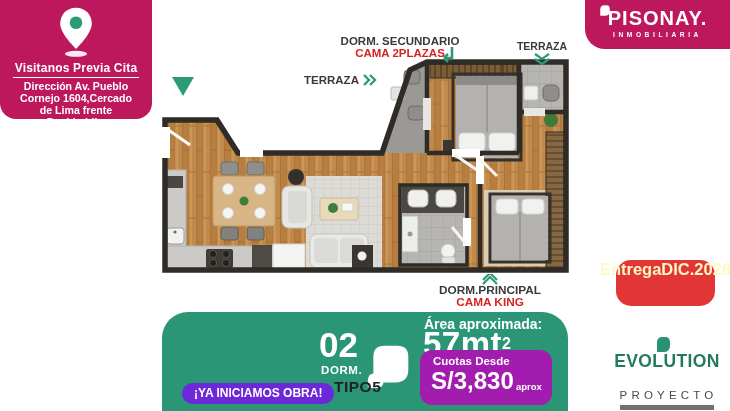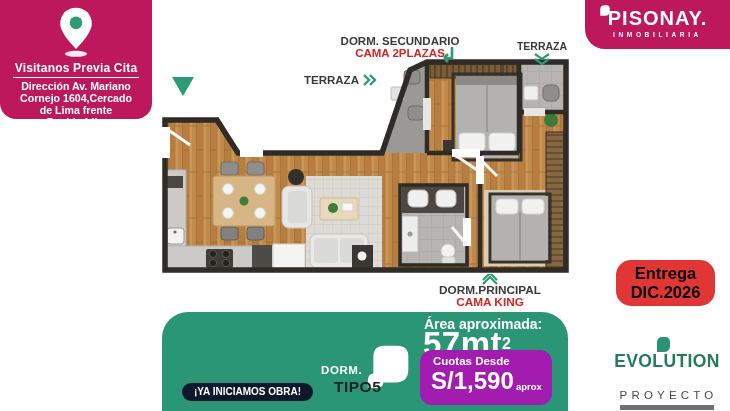--- a/index.html
+++ b/index.html
@@ -26,38 +26,38 @@
   .lbl-terraza-left{left:304px;top:74px;font-size:11.5px;display:flex;align-items:center;gap:3px;}
   .lbl-dorm-sec{left:334px;top:35px;width:132px;text-align:center;font-size:11.5px;line-height:1.05;}
   .lbl-terraza-right{left:514px;top:40px;width:56px;text-align:center;font-size:10.5px;}
   .lbl-dorm-ppal{left:424px;top:273px;width:132px;text-align:center;font-size:11.8px;line-height:1.0;}
   .red-line{color:#D42525;}
   .chev{display:block;margin:1px auto 0;}
 
   
   .offer-panel{position:absolute;left:162px;top:312px;width:406px;height:99px;background:#2B9676;
     border-radius:26px 26px 0 0;color:#fff;}
-  .cta-pill{position:absolute;left:20px;top:71px;background:#0f172a;color:#fff;border:none;
-    font-family:inherit;font-size:10px;font-weight:bold;padding:3px 12px 4px;border-radius:12px;cursor:pointer;}
+  .cta-pill{position:absolute;left:20px;top:71px;background:#6d28d9;color:#fff;border:none;
+    font-family:inherit;font-size:12px;font-weight:bold;padding:3px 12px 4px;border-radius:12px;cursor:pointer;}
   .unit-number{position:absolute;left:157px;top:17px;font-size:35px;font-weight:bold;line-height:.9;letter-spacing:0;}
   .unit-label{position:absolute;left:159px;top:52px;font-size:11.5px;font-weight:bold;letter-spacing:.6px;}
   .unit-leaf{position:absolute;left:204px;top:28px;}
   .unit-type{position:absolute;left:172px;top:66px;font-size:15.5px;font-weight:bold;color:#1e2321;letter-spacing:.5px;}
   .area-label{position:absolute;left:262px;top:4px;font-size:14px;font-weight:bold;}
   .area-value{position:absolute;left:261px;top:13px;font-size:33px;font-weight:bold;letter-spacing:.5px;}
   .area-value sup{font-size:16px;vertical-align:6px;}
   .price-panel{position:absolute;left:258px;top:38px;width:132px;height:55px;background:#a21caf;border-radius:12px;}
   .price-label{position:absolute;left:13px;top:5px;font-size:11.5px;font-weight:bold;}
   .price-value{position:absolute;left:11px;top:17px;font-size:24px;font-weight:bold;}
   .price-suffix{position:absolute;left:96px;top:31px;font-size:9.5px;font-weight:bold;}
 
   
   .delivery-badge{position:absolute;left:616px;top:260px;width:99px;height:46px;background:#E23636;
-    border-radius:15px;color:#000000;text-align:center;font-size:16.5px;font-weight:bold;line-height:1.15;
-    display:flex;flex-direction:column;justify-content:center;}
+    border-radius:15px;color:#fef9c3;text-align:center;font-size:16.5px;font-weight:bold;line-height:1.15;
+    display:flex;flex-direction:row;justify-content:center;}
 
   
   .project-logo{position:absolute;left:608px;top:336px;width:118px;text-align:center;}
   .project-leaf{display:block;margin:0 auto -2px 48px;}
   .project-name{font-size:17.5px;font-weight:bold;color:#237A5E;letter-spacing:.4px;}
   .project-sub{font-size:11.5px;color:#4a4a4a;letter-spacing:4.2px;margin-top:17px;margin-left:3px;}
   .project-bar{width:94px;height:5px;background:#717171;margin:4px auto 0;}
 
   .plan-svg{position:absolute;left:0;top:0;}
 </style>
@@ -221,21 +221,21 @@
   <div class="visit-card">
     <svg class="pin" width="38" height="52" viewBox="0 0 40 56">
       <path d="M20,2 C10,2 3,9.5 3,19 C3,30 20,46 20,46 C20,46 37,30 37,19 C37,9.5 30,2 20,2 Z" fill="#fff"></path>
       <circle cx="20" cy="18" r="6.8" fill="#2E9B78"></circle>
       <ellipse cx="20" cy="51.5" rx="12" ry="3.2" fill="#ffffff" opacity="0.9"></ellipse>
     </svg>
     <div>
       <span class="visit-title">Visitanos Previa Cita</span>
     </div>
     <div class="visit-address">
-      <div>Dirección Av. Mariano</div>
+      <div>Dirección Av. Pueblo</div>
       <div>Cornejo 1604,Cercado</div>
       <div>de Lima frente</div>
       <div>a Pueblo Libre.</div>
     </div>
   </div>
 
   <div class="brand-card">
     <div class="brand-name">
       <svg class="brand-leaf" width="12" height="13" viewBox="0 0 20 22">
         <path d="M2,20 L2,9 Q2,2 9,2 L13,2 Q18,2 18,8 L18,12 Q18,20 10,20 Z" fill="#fff"></path>
@@ -273,35 +273,36 @@
   </div>
 
   <div class="delivery-badge">
     <div>Entrega</div>
     <div>DIC.2026</div>
   </div>
 
   <div class="offer-panel">
     <button class="cta-pill">¡YA INICIAMOS OBRA!</button>
 
+    <div class="unit-number">02</div>
     <div class="unit-label">DORM.</div>
     <svg class="unit-leaf" width="46" height="50" viewBox="0 0 50 54">
       <path d="M8,46 L8,18 Q8,6 20,6 L34,6 Q46,6 46,18 L46,32 Q46,46 32,46 Z" fill="#fff"></path>
       <path d="M2,52 L2,44 Q2,36 10,36 L13,36 Q19,36 19,43 L19,45 Q19,52 12,52 Z" fill="#fff"></path>
     </svg>
     <div class="unit-type">TIPO5</div>
 
     <div class="area-label">Área aproximada:</div>
     <div class="area-value">
       <span>57mt</span><sup>2</sup>
     </div>
 
     <div class="price-panel">
       <div class="price-label">Cuotas Desde</div>
-      <div class="price-value">S/1,590</div>
+      <div class="price-value">S/3,830</div>
       <div class="price-suffix">aprox</div>
     </div>
   </div>
 
   <div class="project-logo">
     <svg class="project-leaf" width="15" height="17" viewBox="0 0 16 18">
       <path d="M1,17 L1,7 Q1,1 7,1 L10,1 Q15,1 15,7 L15,10 Q15,17 8,17 Z" fill="#2a9174"></path>
     </svg>
     <div class="project-name">EVOLUTION</div>
     <div class="project-sub">PROYECTO</div>

